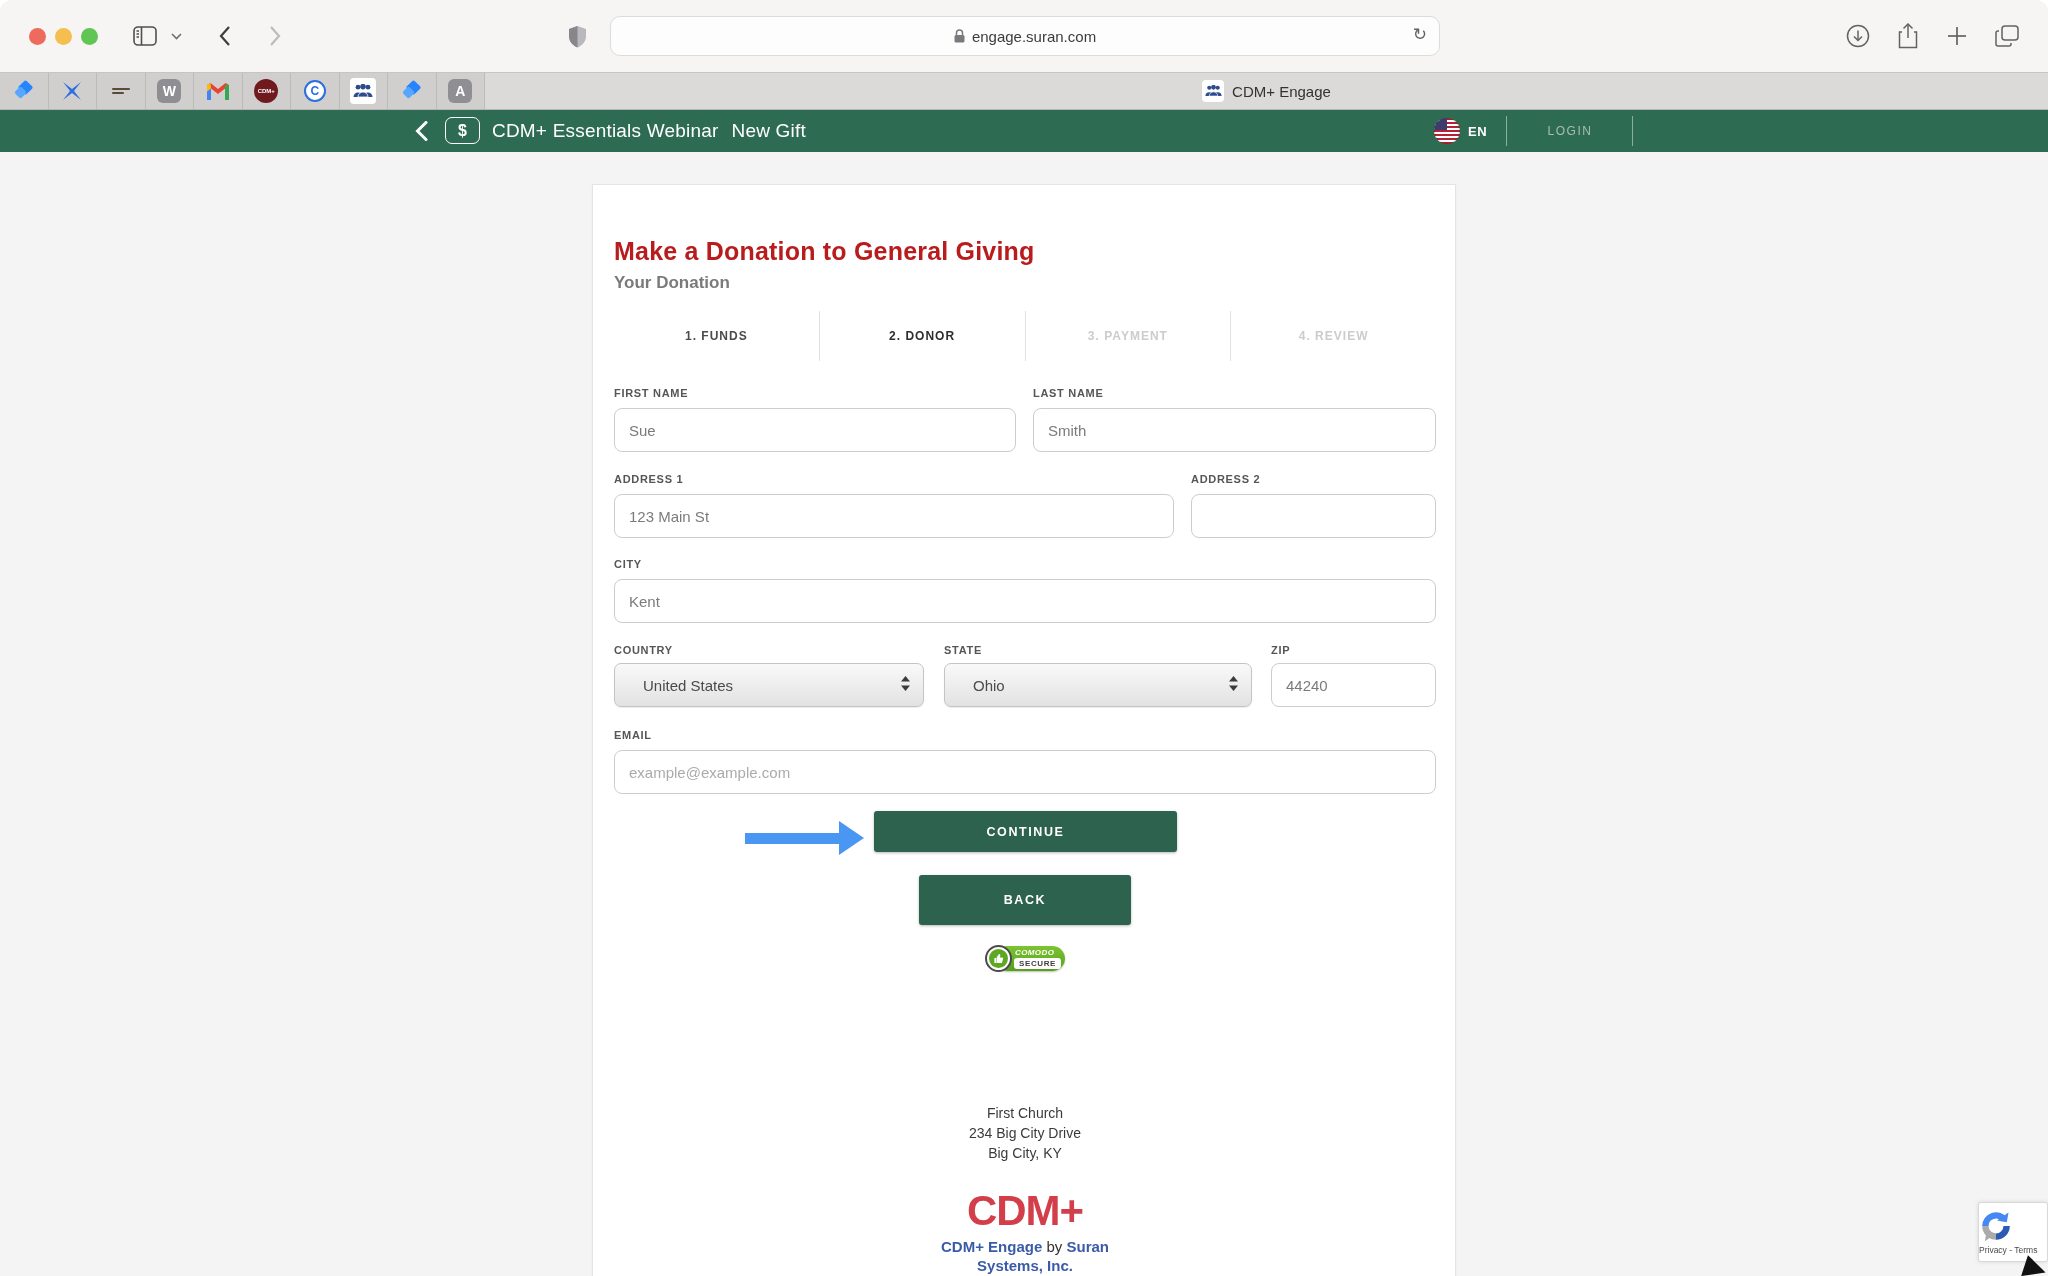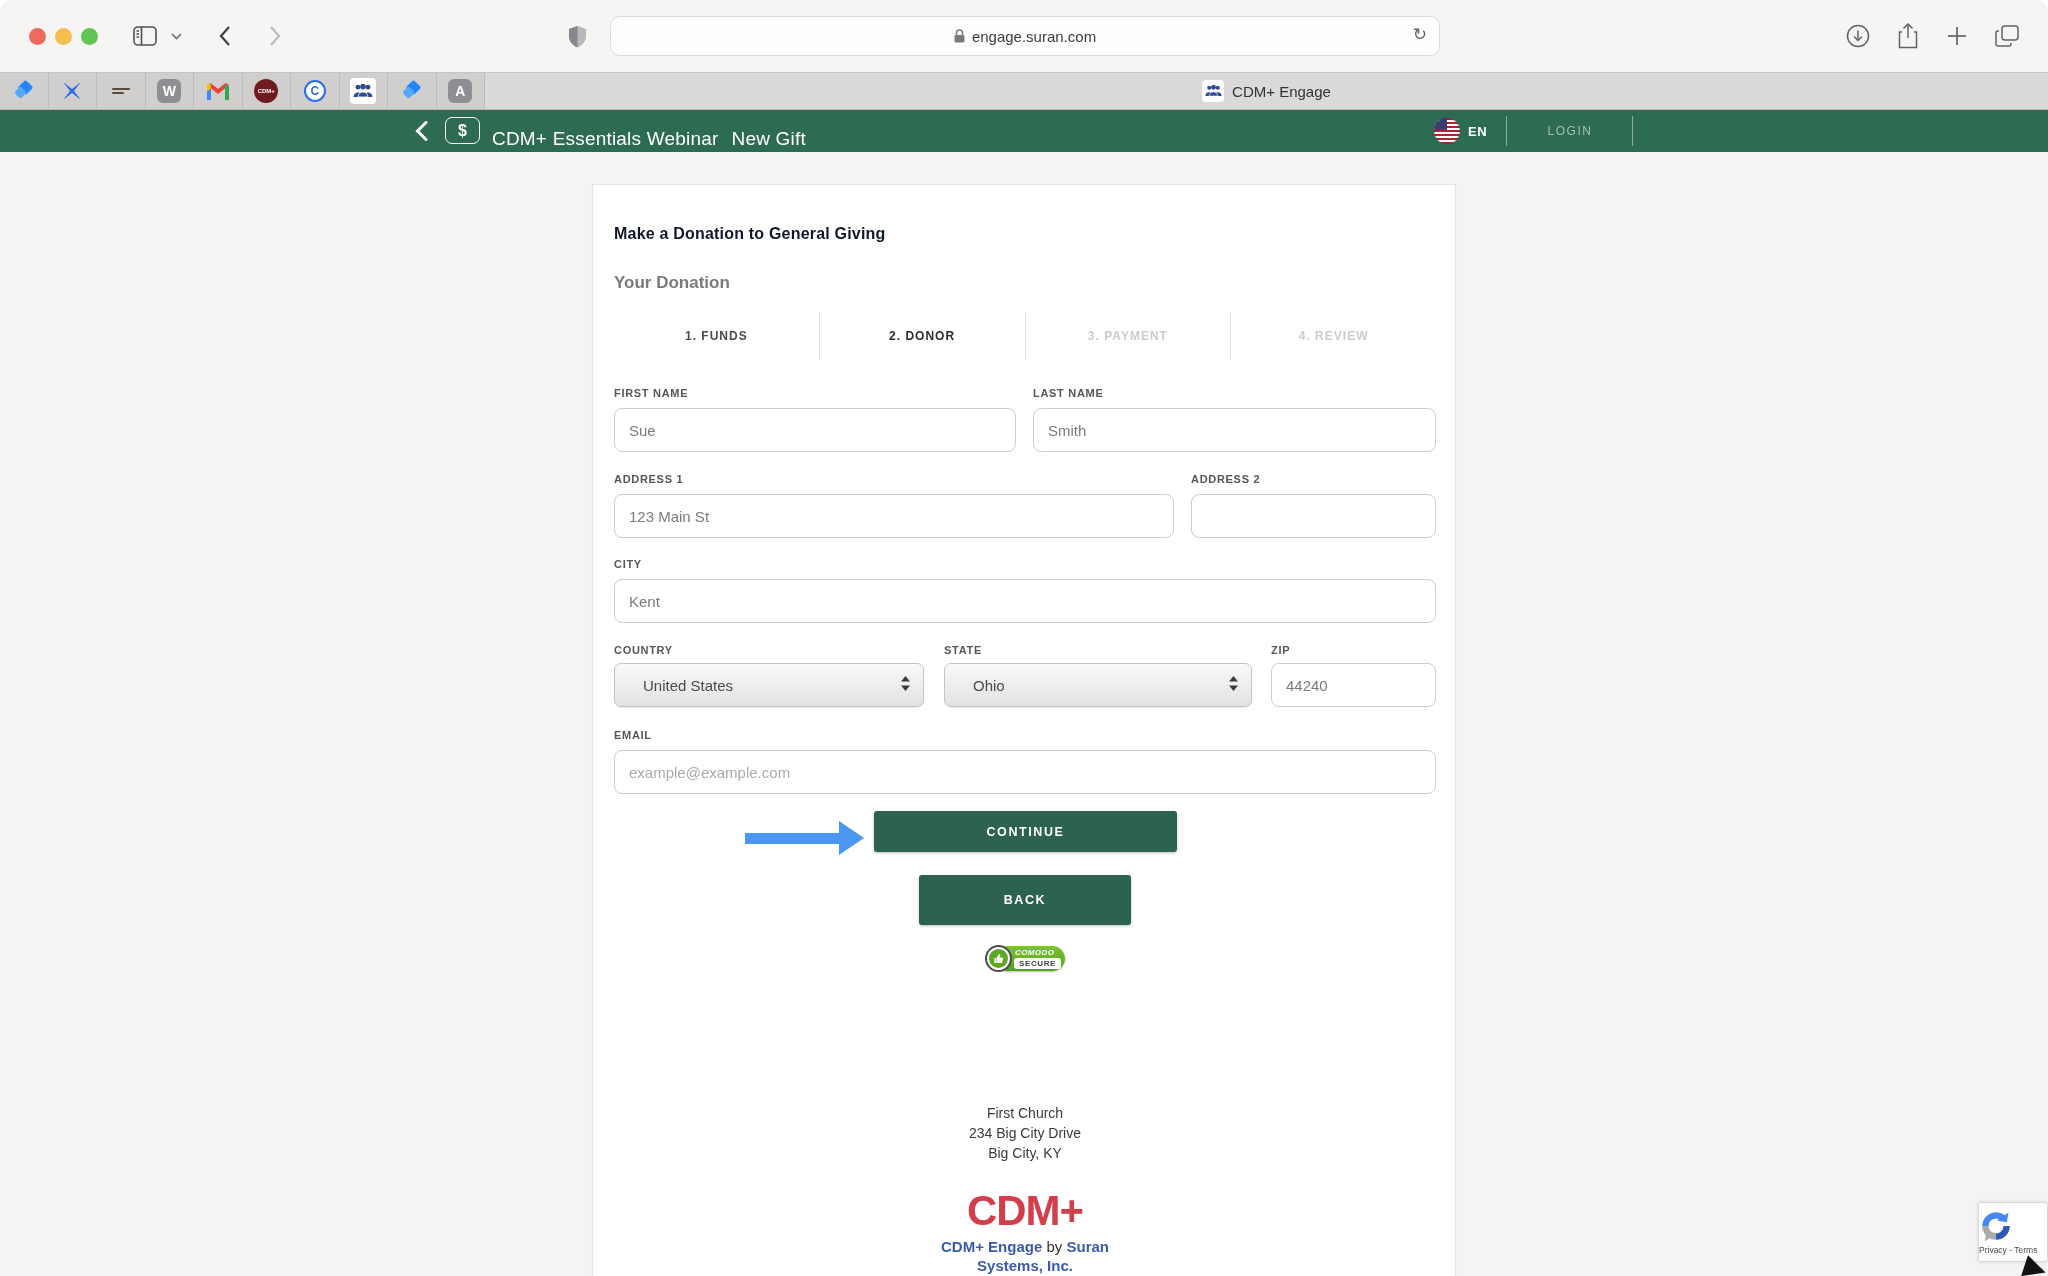--- a/index.html
+++ b/index.html
@@ -26,31 +26,31 @@
   .cdm-circ { width:24px; height:24px; border-radius:50%; background:#6e1a1f; color:#fff; font-size:6px; font-weight:bold; display:flex; align-items:center; justify-content:center; }
   .c-circ { width:22px; height:22px; border-radius:50%; border:2.5px solid #2b6fe0; color:#2b6fe0; font-weight:bold; font-size:12px; display:flex; align-items:center; justify-content:center; background:#fff; }
   .tinytext { width:18px; height:8px; display:flex; flex-direction:column; gap:2px; justify-content:center; }
   .tinytext i { display:block; height:2px; background:#5a4a3a; border-radius:1px; }
   .people-box { width:26px; height:26px; background:#fff; border-radius:4px; display:flex; align-items:center; justify-content:center; }
 
   
   .appheader { position:absolute; left:0; top:110px; width:2048px; height:42px; background:#2e6b53; color:#fff; }
   .hdr-back { position:absolute; left:409px; top:8px; width:24px; height:26px; display:flex; align-items:center; justify-content:center; }
   .dollar-badge { position:absolute; left:445px; top:7px; width:35px; height:27px; border:1.5px solid #ffffff; border-radius:7px; display:flex; align-items:center; justify-content:center; font-size:16px; font-weight:bold; }
-  .hdr-title { position:absolute; left:492px; top:0; height:42px; display:flex; align-items:center; gap:13px; font-size:19px; letter-spacing:0.2px;margin-top:8px; }
+  .hdr-title { position:absolute; left:492px; top:0; height:42px; display:flex; align-items:center; gap:13px; font-size:19px; letter-spacing:0.2px; }
   .flag { position:absolute; left:1434px; top:8px; width:26px; height:26px; border-radius:50%; overflow:hidden; background:repeating-linear-gradient(#b22234 0 2px, #ffffff 2px 4px); box-shadow:inset 0 0 0 1px rgba(0,0,0,0.15); }
   .flag .canton { position:absolute; left:0; top:0; width:13px; height:12px; background:#3c3b6e; }
   .hdr-en { position:absolute; left:1468px; top:0; height:42px; display:flex; align-items:center; font-size:13px; font-weight:bold; letter-spacing:0.5px; }
   .hdr-div { position:absolute; top:6px; width:1px; height:30px; background:rgba(255,255,255,0.45); }
   .hdr-login { position:absolute; left:1508px; top:0; width:124px; height:42px; display:flex; align-items:center; justify-content:center; font-size:12px; letter-spacing:1.5px; color:#a9bdb2; }
 
   
   .content { position:absolute; left:0; top:152px; width:2048px; height:1124px; background:#f4f4f4; }
   .card { position:absolute; left:592px; top:32px; width:864px; height:1092px; background:#ffffff; border:1px solid #e4e4e4; border-bottom:none; box-shadow:0 1px 3px rgba(0,0,0,0.04); }
-  .card-title { position:absolute; left:21px; top:40px; font-size:16px; font-weight:bold; color:#0f172a; letter-spacing:0.2px; }
+  .card-title { position:absolute; left:21px; top:52px; font-size:25px; font-weight:bold; color:#b91c1c; letter-spacing:0.2px; }
   .card-section { position:absolute; left:21px; top:88px; font-size:17px; font-weight:bold; color:#7a7a7a; }
   .steps { position:absolute; left:21px; top:126px; width:822px; height:50px; display:flex; }
   .step { flex:1; display:flex; align-items:center; justify-content:center; font-size:12px; font-weight:bold; letter-spacing:1px; }
   .step + .step { border-left:1px solid #e0e0e0; }
   .step.done { color:#4b4b4b; }
   .step.active { color:#2d2d2d; }
   .step.todo { color:#cccccc; }
 
   .flabel { position:absolute; font-size:11px; font-weight:bold; letter-spacing:0.7px; color:#565656; }
   .finput { position:absolute; height:44px; border:1px solid #cdcdcd; border-radius:8px; background:#fff; font-family:"Liberation Sans", sans-serif; font-size:15px; color:#7b7b7b; padding:0 14px; outline:none; }

